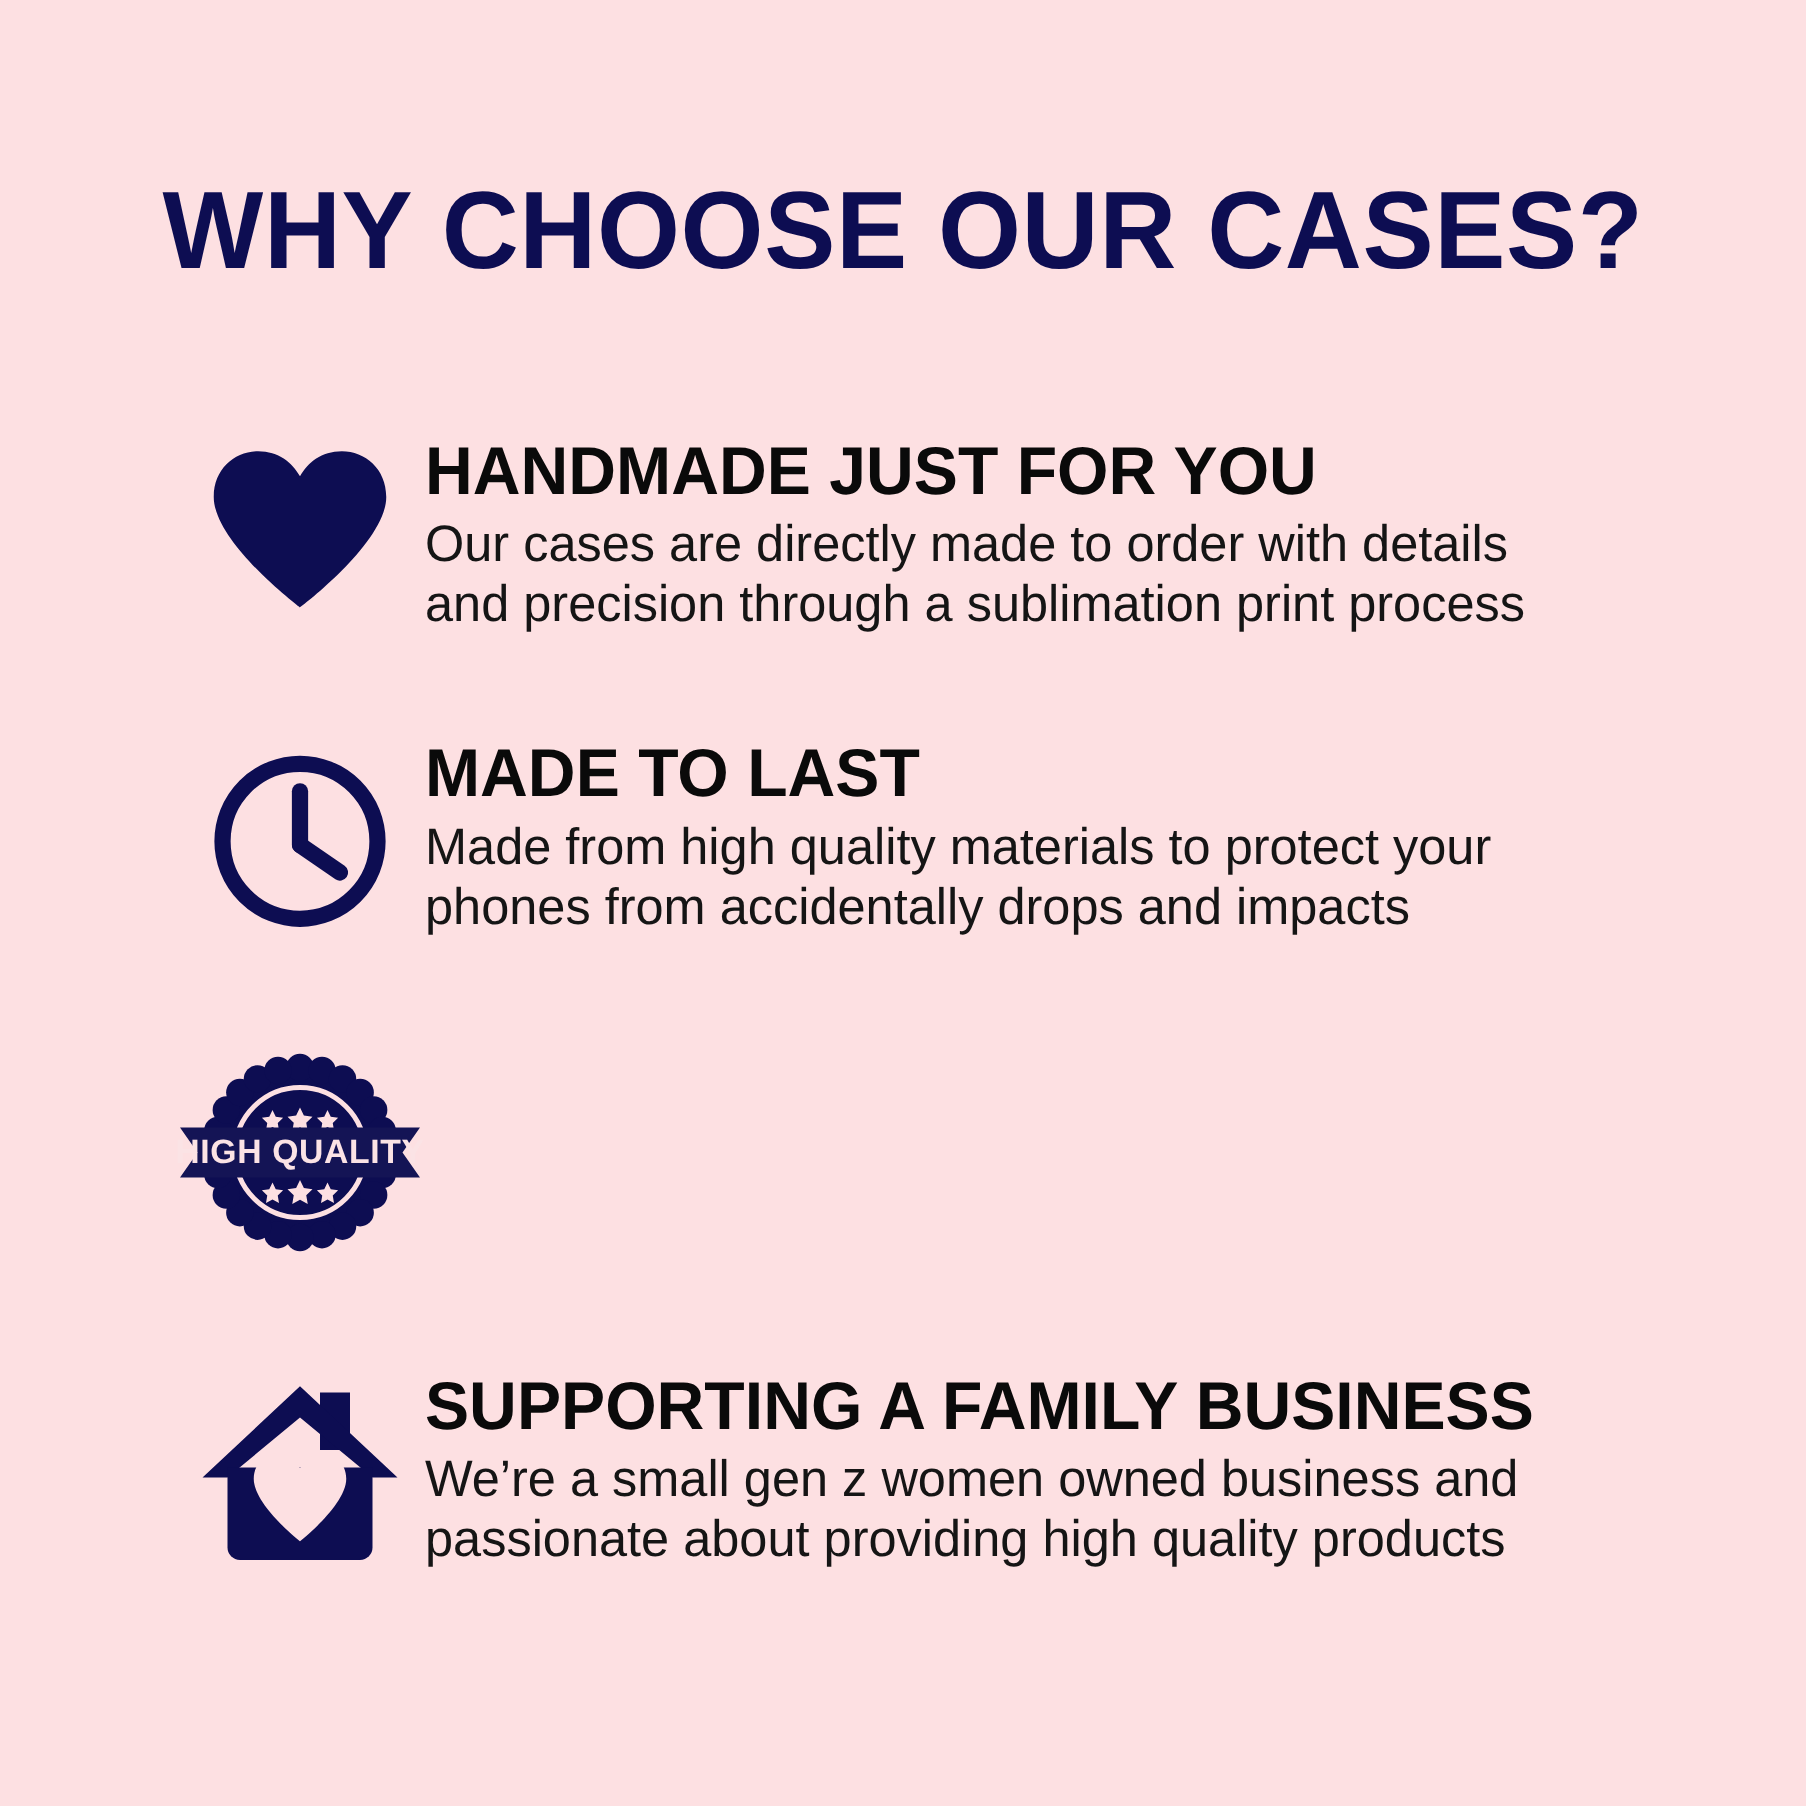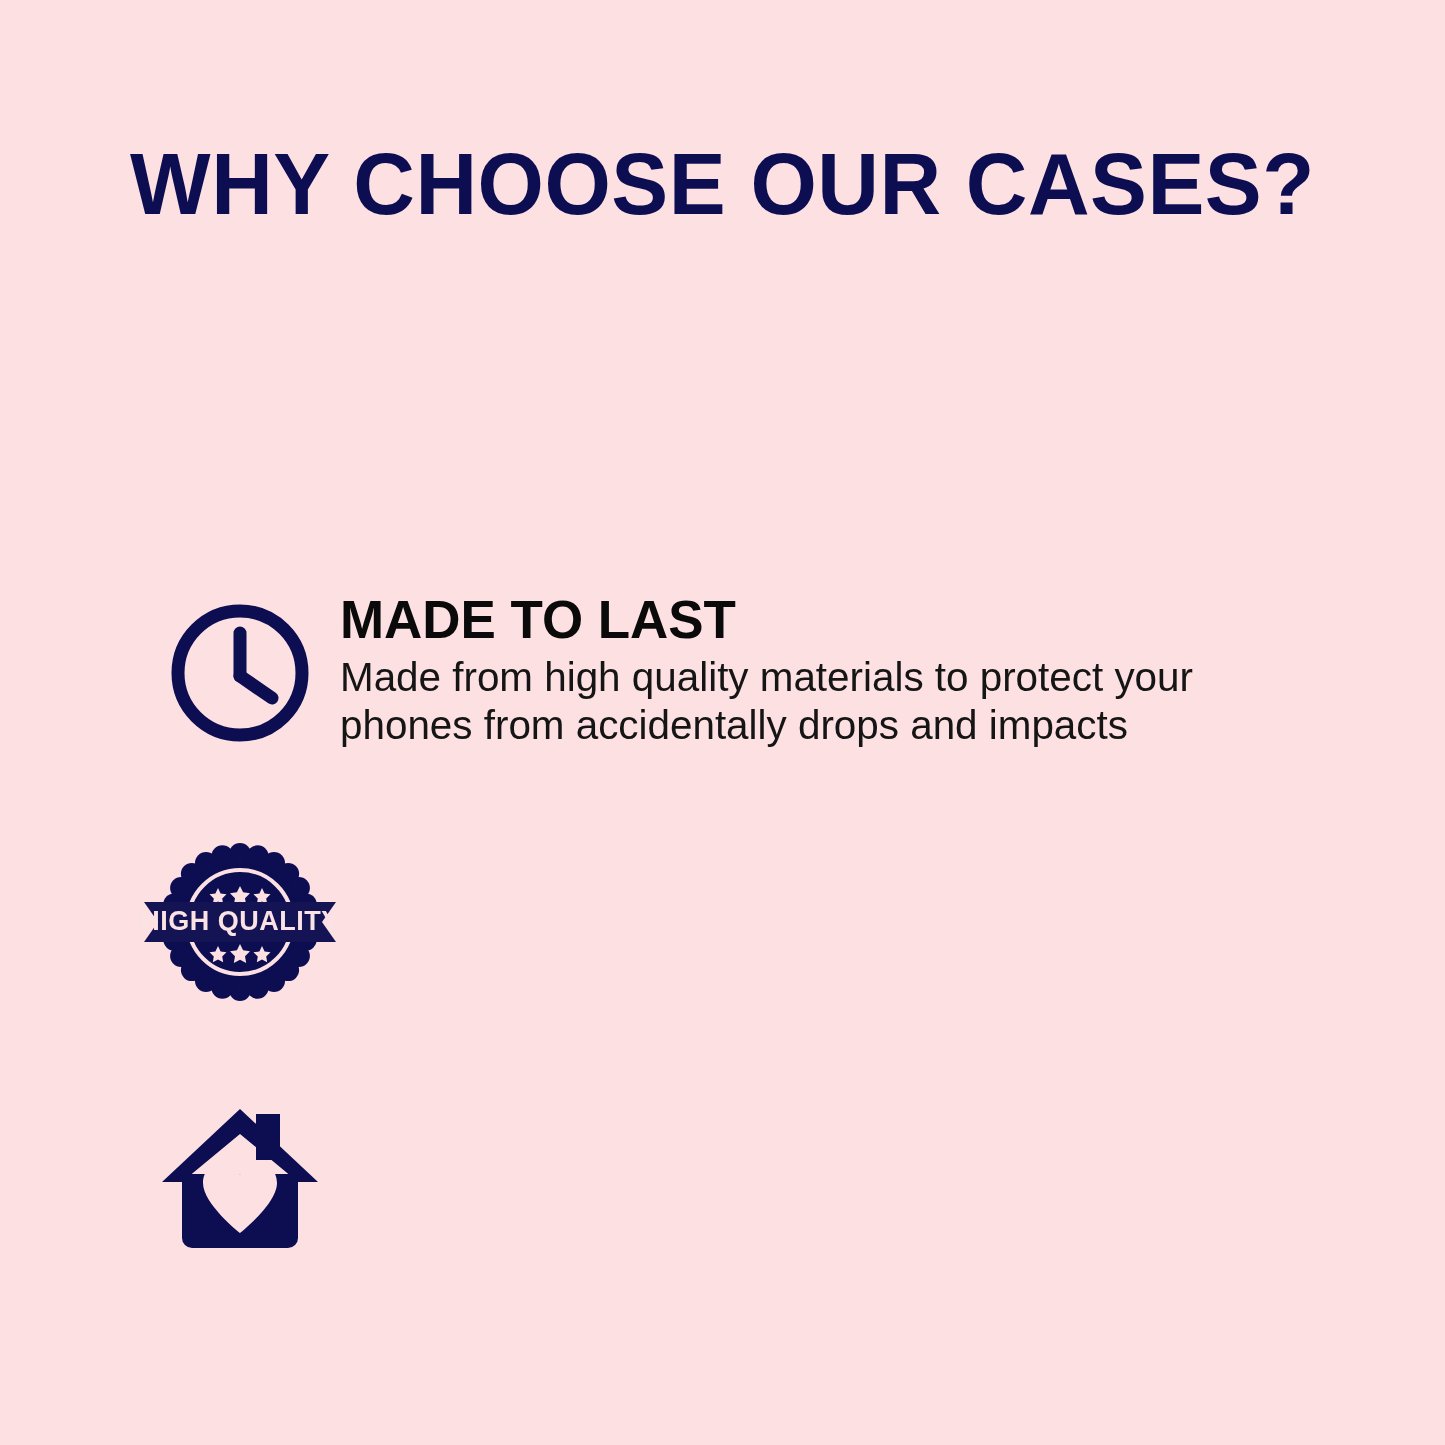--- a/index.html
+++ b/index.html
@@ -99,20 +99,34 @@
 
   svg { display: block; }
 </style>
 </head>
 <body>
 
 <div id="poster">
 
   <div id="title">WHY CHOOSE OUR CASES?</div>
 
+  <div class="feature" id="feature-1">
+    <div class="icon-cell">
+      <span>
+        <svg width="146" height="130" viewBox="0 0 146 130" aria-hidden="true">
+          <path d="M73 128 C73 128 4 76 4 39.5 C4 17 21 3 39.5 3 C56 3 66.5 12 73 23 C79.5 12 90 3 106.5 3 C125 3 142 17 142 39.5 C142 76 73 128 73 128 Z" fill="#0d0d52"></path>
+        </svg>
+      </span>
+    </div>
+    <div class="text-cell">
+      <p class="feat-title">HANDMADE JUST FOR YOU</p>
+      <p class="feat-body">Our cases are directly made to order with details</p>
+      <p class="feat-body">and precision through a sublimation print process</p>
+    </div>
+  </div>
 
   <div class="feature" id="feature-2">
     <div class="icon-cell">
       <span>
         <svg width="146" height="146" viewBox="0 0 146 146" aria-hidden="true">
           <circle cx="73" cy="73" r="62" fill="none" stroke="#0d0d52" stroke-width="13"></circle>
           <path d="M73 33 L73 76" fill="none" stroke="#0d0d52" stroke-width="13" stroke-linecap="round"></path>
           <path d="M73 76 L105 98" fill="none" stroke="#0d0d52" stroke-width="13" stroke-linecap="round"></path>
         </svg>
       </span>
@@ -191,15 +205,20 @@
           <rect x="98" y="10" width="24" height="46" fill="#0d0d52"></rect>
 
           <path d="M82 5 L160 78 L140 78 L82 30 L24 78 L4 78 Z" fill="#0d0d52"></path>
 
           <path d="M24 70 L140 70 L140 134 a10 10 0 0 1 -10 10 L34 144 a10 10 0 0 1 -10 -10 Z" fill="#0d0d52"></path>
 
           <path d="M82 129 C82 129 45 100 45 79 C45 66.5 54.5 59 63.5 59 C72 59 78 64 82 70.5 C86 64 92 59 100.5 59 C109.5 59 119 66.5 119 79 C119 100 82 129 82 129 Z" fill="#fde0e2"></path>
         </svg>
       </span>
     </div>
+    <div class="text-cell">
+      <p class="feat-title">SUPPORTING A FAMILY BUSINESS</p>
+      <p class="feat-body">We’re a small gen z women owned business and</p>
+      <p class="feat-body">passionate about providing high quality products</p>
+    </div>
   </div>
 
 </div>
 
 </body></html>

